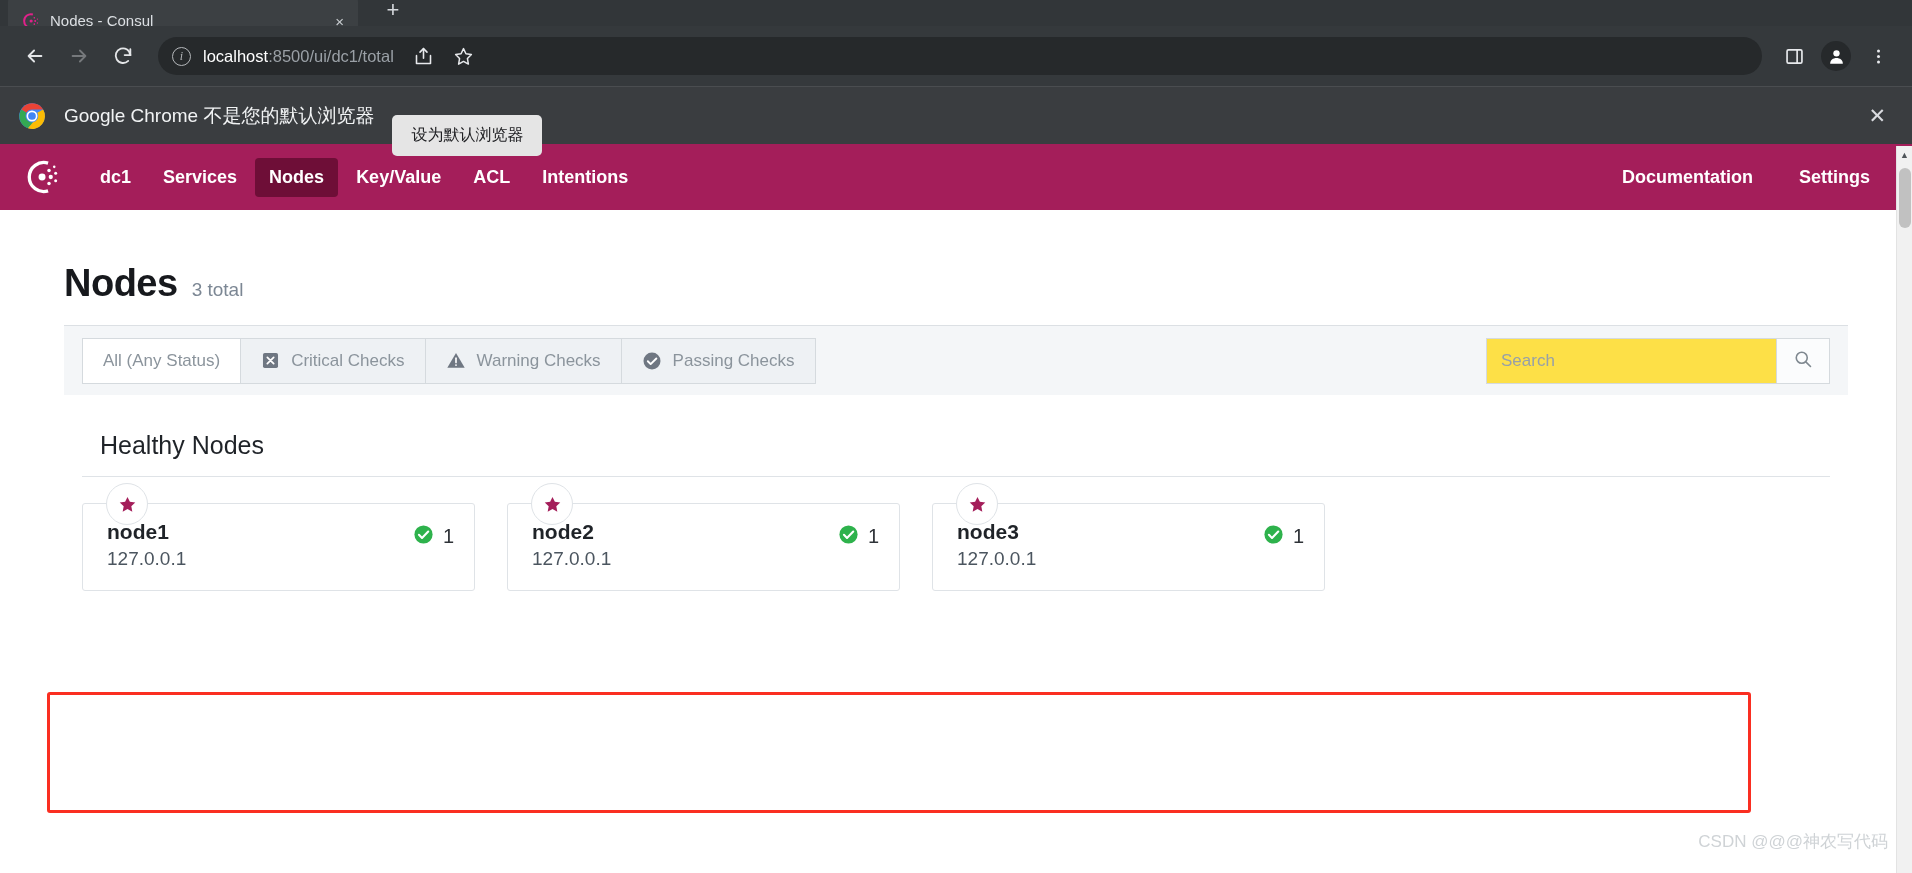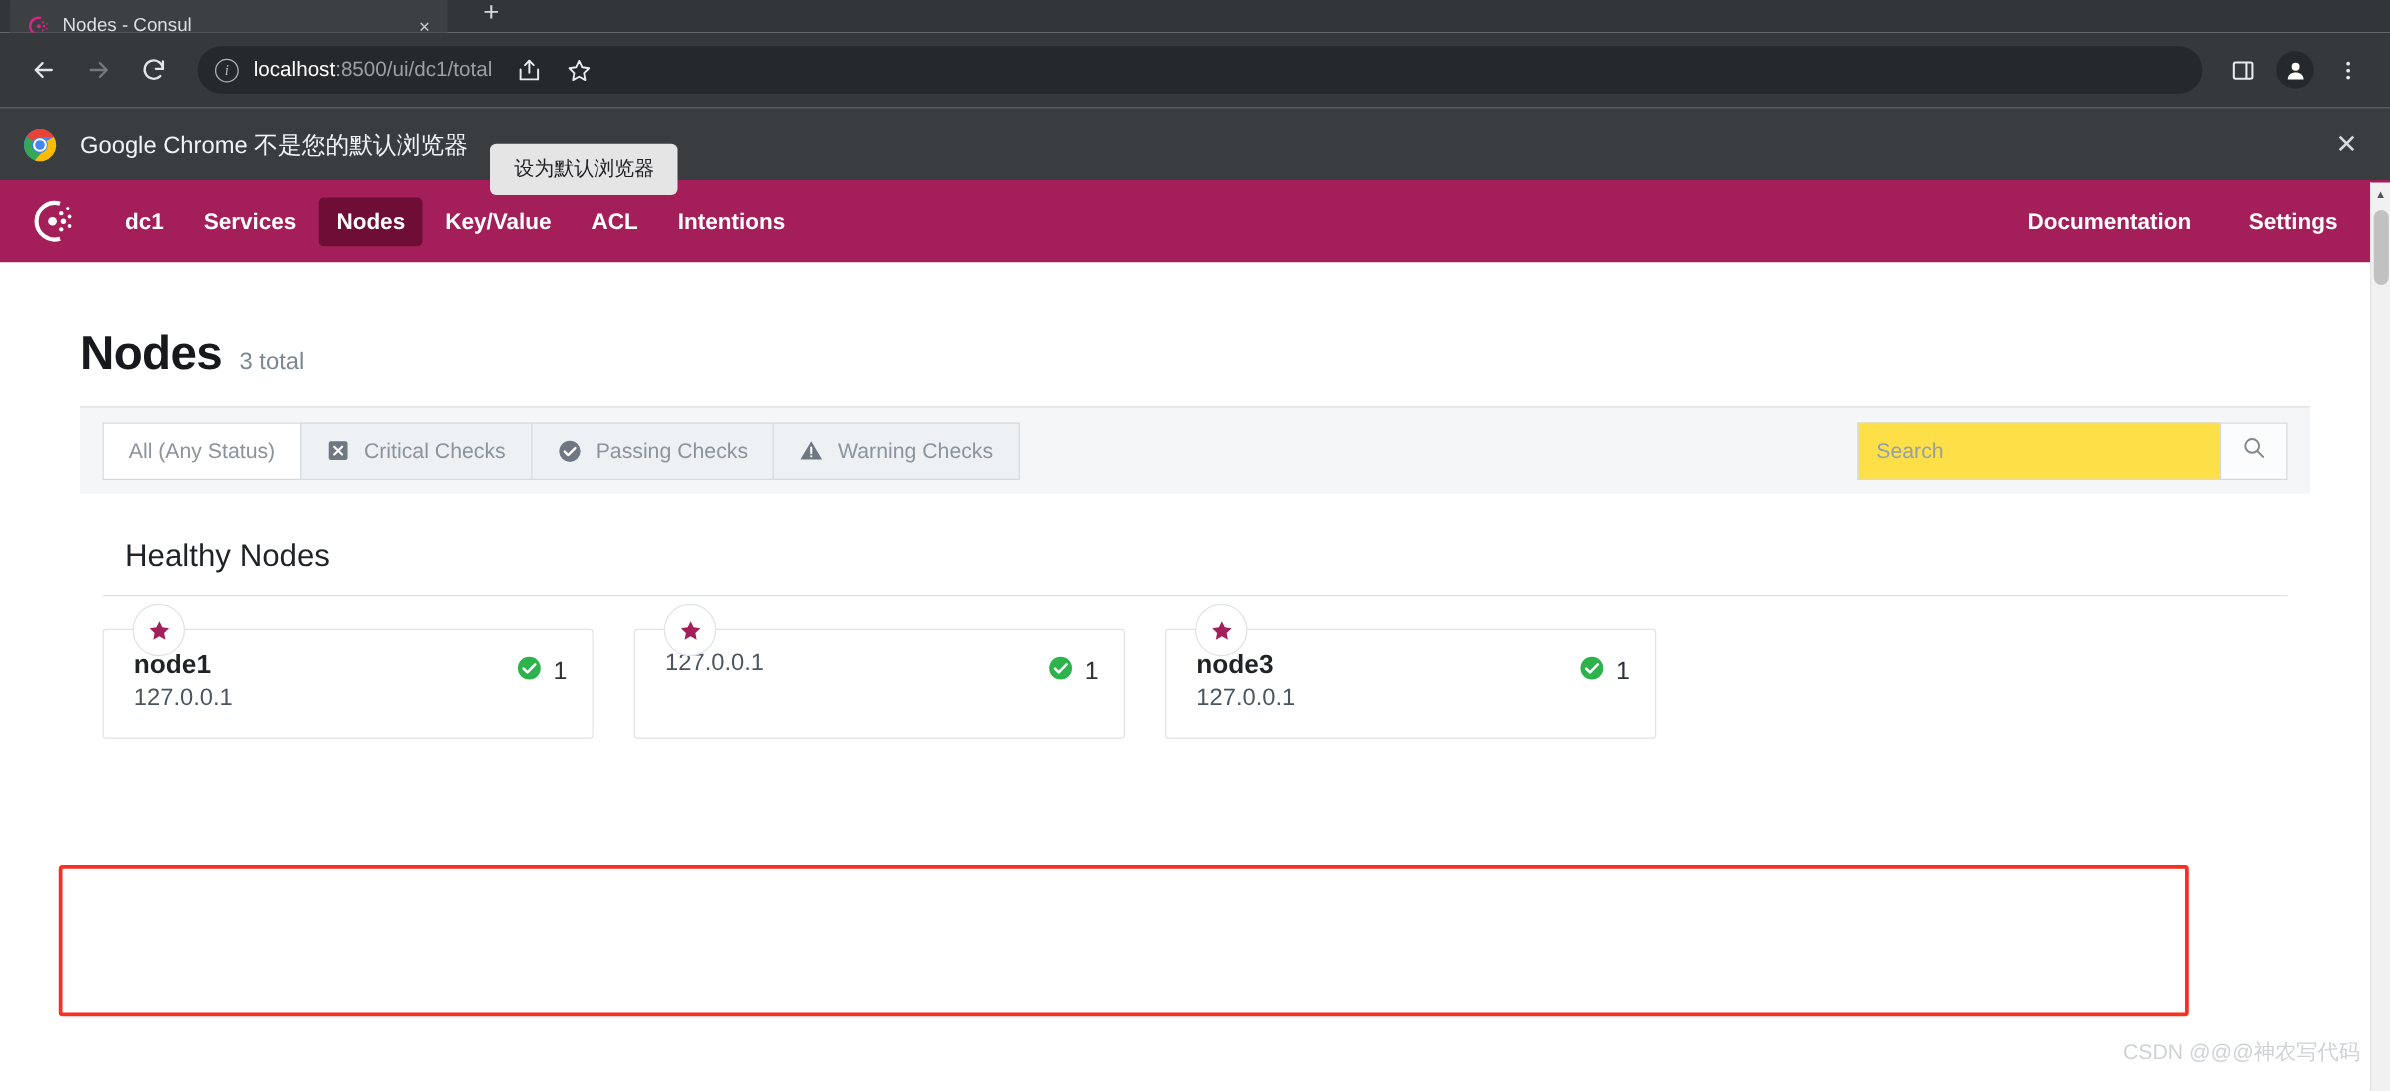--- a/index.html
+++ b/index.html
@@ -486,36 +486,36 @@
             <span class="seg-icon">
               <svg width="19" height="19" viewBox="0 0 24 24">
                 <rect x="2.5" y="2.5" width="19" height="19" rx="2.2" fill="#6f7782"></rect>
                 <path d="M8 8l8 8M16 8l-8 8" stroke="#ffffff" stroke-width="2.2" stroke-linecap="round"></path>
               </svg>
             </span>
             <span>Critical Checks</span>
           </div>
           <div class="seg">
             <span class="seg-icon">
-              <svg width="20" height="20" viewBox="0 0 24 24">
-                <circle cx="12" cy="12" r="10.2" fill="#6f7782"></circle>
-                <path d="M7 12.3l3.4 3.4L17.2 9" fill="none" stroke="#ffffff" stroke-width="2.3" stroke-linecap="round" stroke-linejoin="round"></path>
-              </svg>
-            </span>
-            <span>Passing Checks</span>
-          </div>
-          <div class="seg">
-            <span class="seg-icon">
               <svg width="20" height="19" viewBox="0 0 24 24">
                 <path d="M12 2.6L23 21H1z" fill="#6f7782"></path>
                 <path d="M12 9v5.6" stroke="#ffffff" stroke-width="2.1" stroke-linecap="round"></path>
                 <circle cx="12" cy="17.8" r="1.15" fill="#ffffff"></circle>
               </svg>
             </span>
             <span>Warning Checks</span>
+          </div>
+          <div class="seg">
+            <span class="seg-icon">
+              <svg width="20" height="20" viewBox="0 0 24 24">
+                <circle cx="12" cy="12" r="10.2" fill="#6f7782"></circle>
+                <path d="M7 12.3l3.4 3.4L17.2 9" fill="none" stroke="#ffffff" stroke-width="2.3" stroke-linecap="round" stroke-linejoin="round"></path>
+              </svg>
+            </span>
+            <span>Passing Checks</span>
           </div>
         </div>
 
         <div class="search-wrap">
           <input class="search-input" type="text" placeholder="Search" style="">
           <div class="search-btn">
             <span>
               <svg width="20" height="20" viewBox="0 0 24 24" fill="none" stroke="#7f8890" stroke-width="1.9" stroke-linecap="round">
                 <circle cx="10.5" cy="10.5" r="6.6"></circle>
                 <path d="M15.4 15.4L21 21"></path>
@@ -547,20 +547,21 @@
               <span class="node-health-count">1</span>
             </div>
           </div>
 
           <div class="node-card">
             <span class="node-star">
               <svg width="19" height="19" viewBox="0 0 24 24" fill="#A41E5A">
                 <path d="M12 2.4l3 6.2 6.8.9-5 4.8 1.3 6.8L12 17.8 5.9 21.1l1.3-6.8-5-4.8 6.8-.9z"></path>
               </svg>
             </span>
+            <div class="node-name">node2</div>
             <div class="node-ip">127.0.0.1</div>
             <div class="node-health">
               <span>
                 <svg width="21" height="21" viewBox="0 0 24 24">
                   <circle cx="12" cy="12" r="10.4" fill="#2EB24C"></circle>
                   <path d="M6.8 12.4l3.5 3.5L17.4 8.6" fill="none" stroke="#ffffff" stroke-width="2.4" stroke-linecap="round" stroke-linejoin="round"></path>
                 </svg>
               </span>
               <span class="node-health-count">1</span>
             </div>

